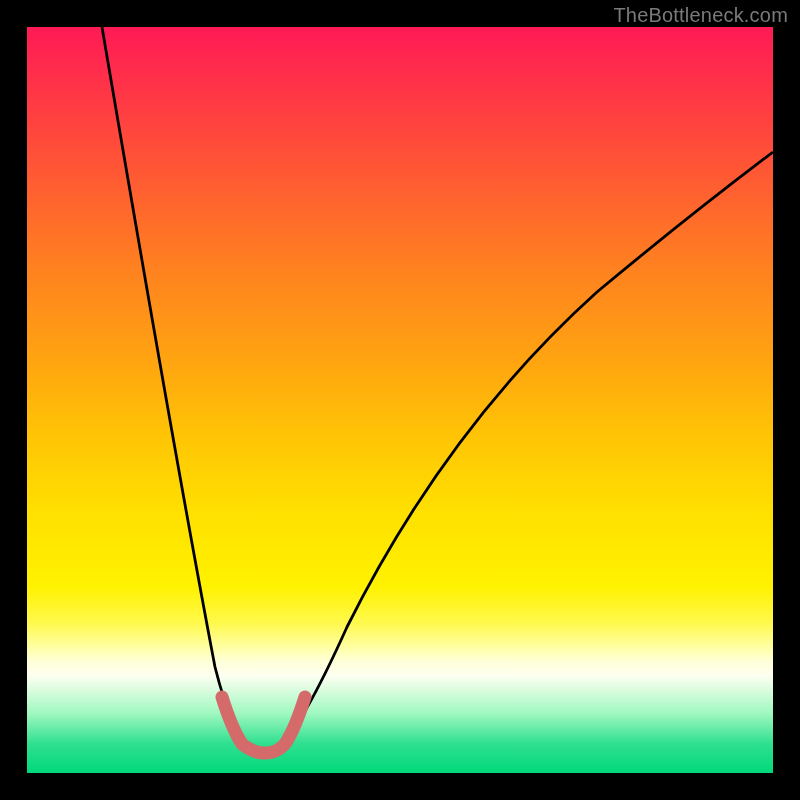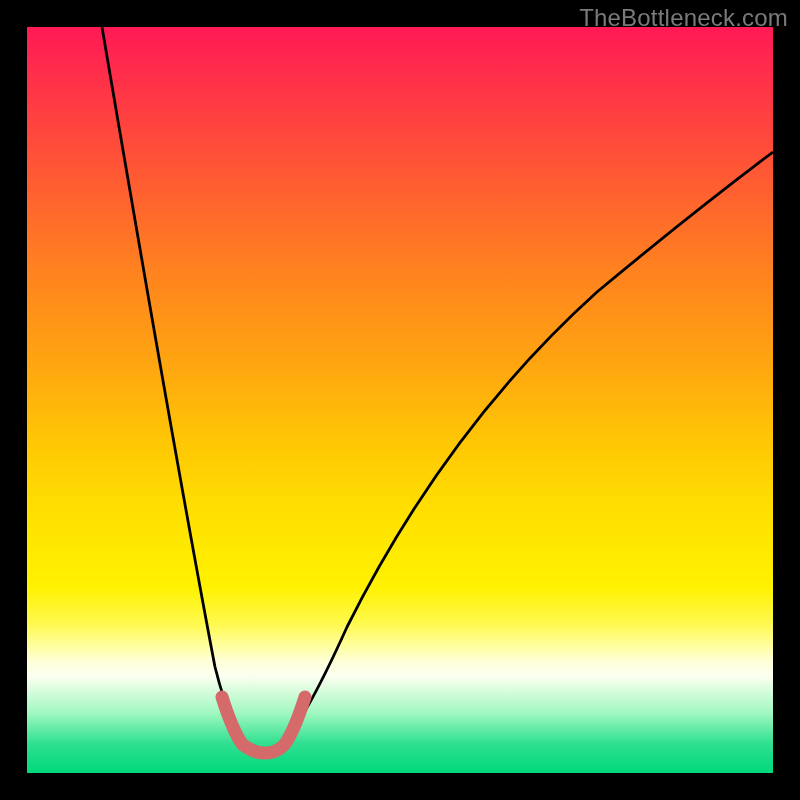--- a/index.html
+++ b/index.html
@@ -47,21 +47,21 @@
     inset: 0;
     width: 100%;
     height: 100%;
     display: block;
   }
   .watermark {
     position: absolute;
     top: 4px;
     right: 12px;
     color: #7a7a7a;
-    font-size: 24px;
+    font-size: 20px;
     font-weight: 500;
     letter-spacing: 0.2px;
   }
 </style>
 </head>
 <body>
 
 <div class="frame">
   <div class="gradient-bg"></div>
 

